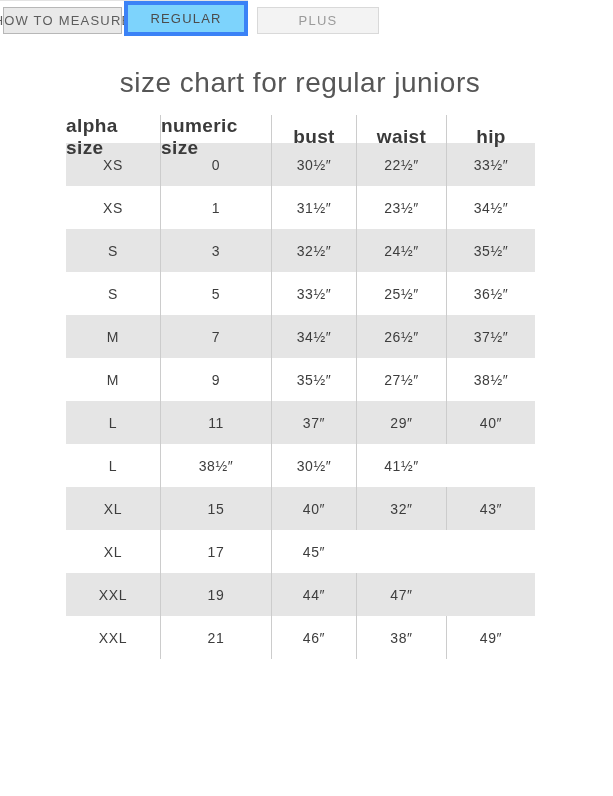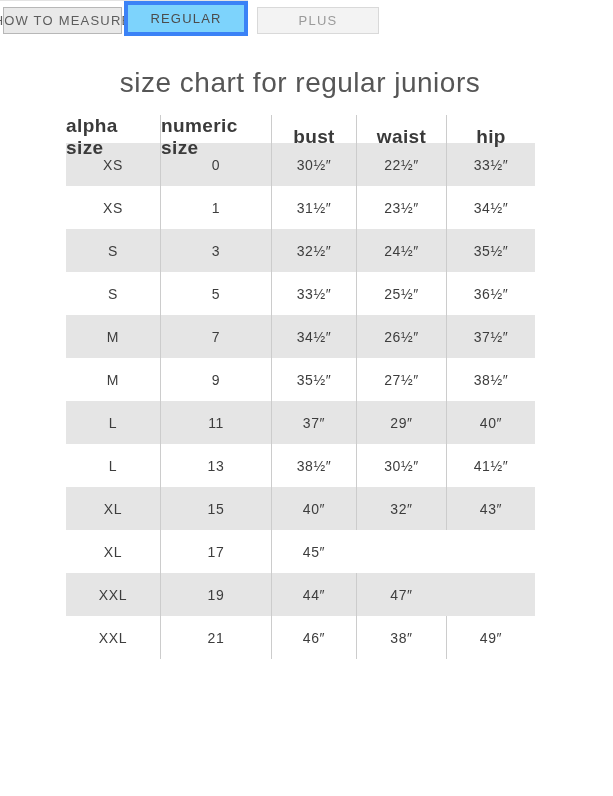--- a/index.html
+++ b/index.html
@@ -177,21 +177,20 @@
         </div>
         <div class="trow">
           <div class="cell">L</div>
           <div class="cell">11</div>
           <div class="cell">37″</div>
           <div class="cell">29″</div>
           <div class="cell">40″</div>
         </div>
         <div class="trow">
           <div class="cell">L</div>
-          <div class="cell">13</div>
           <div class="cell">38½″</div>
           <div class="cell">30½″</div>
           <div class="cell">41½″</div>
         </div>
         <div class="trow">
           <div class="cell">XL</div>
           <div class="cell">15</div>
           <div class="cell">40″</div>
           <div class="cell">32″</div>
           <div class="cell">43″</div>

